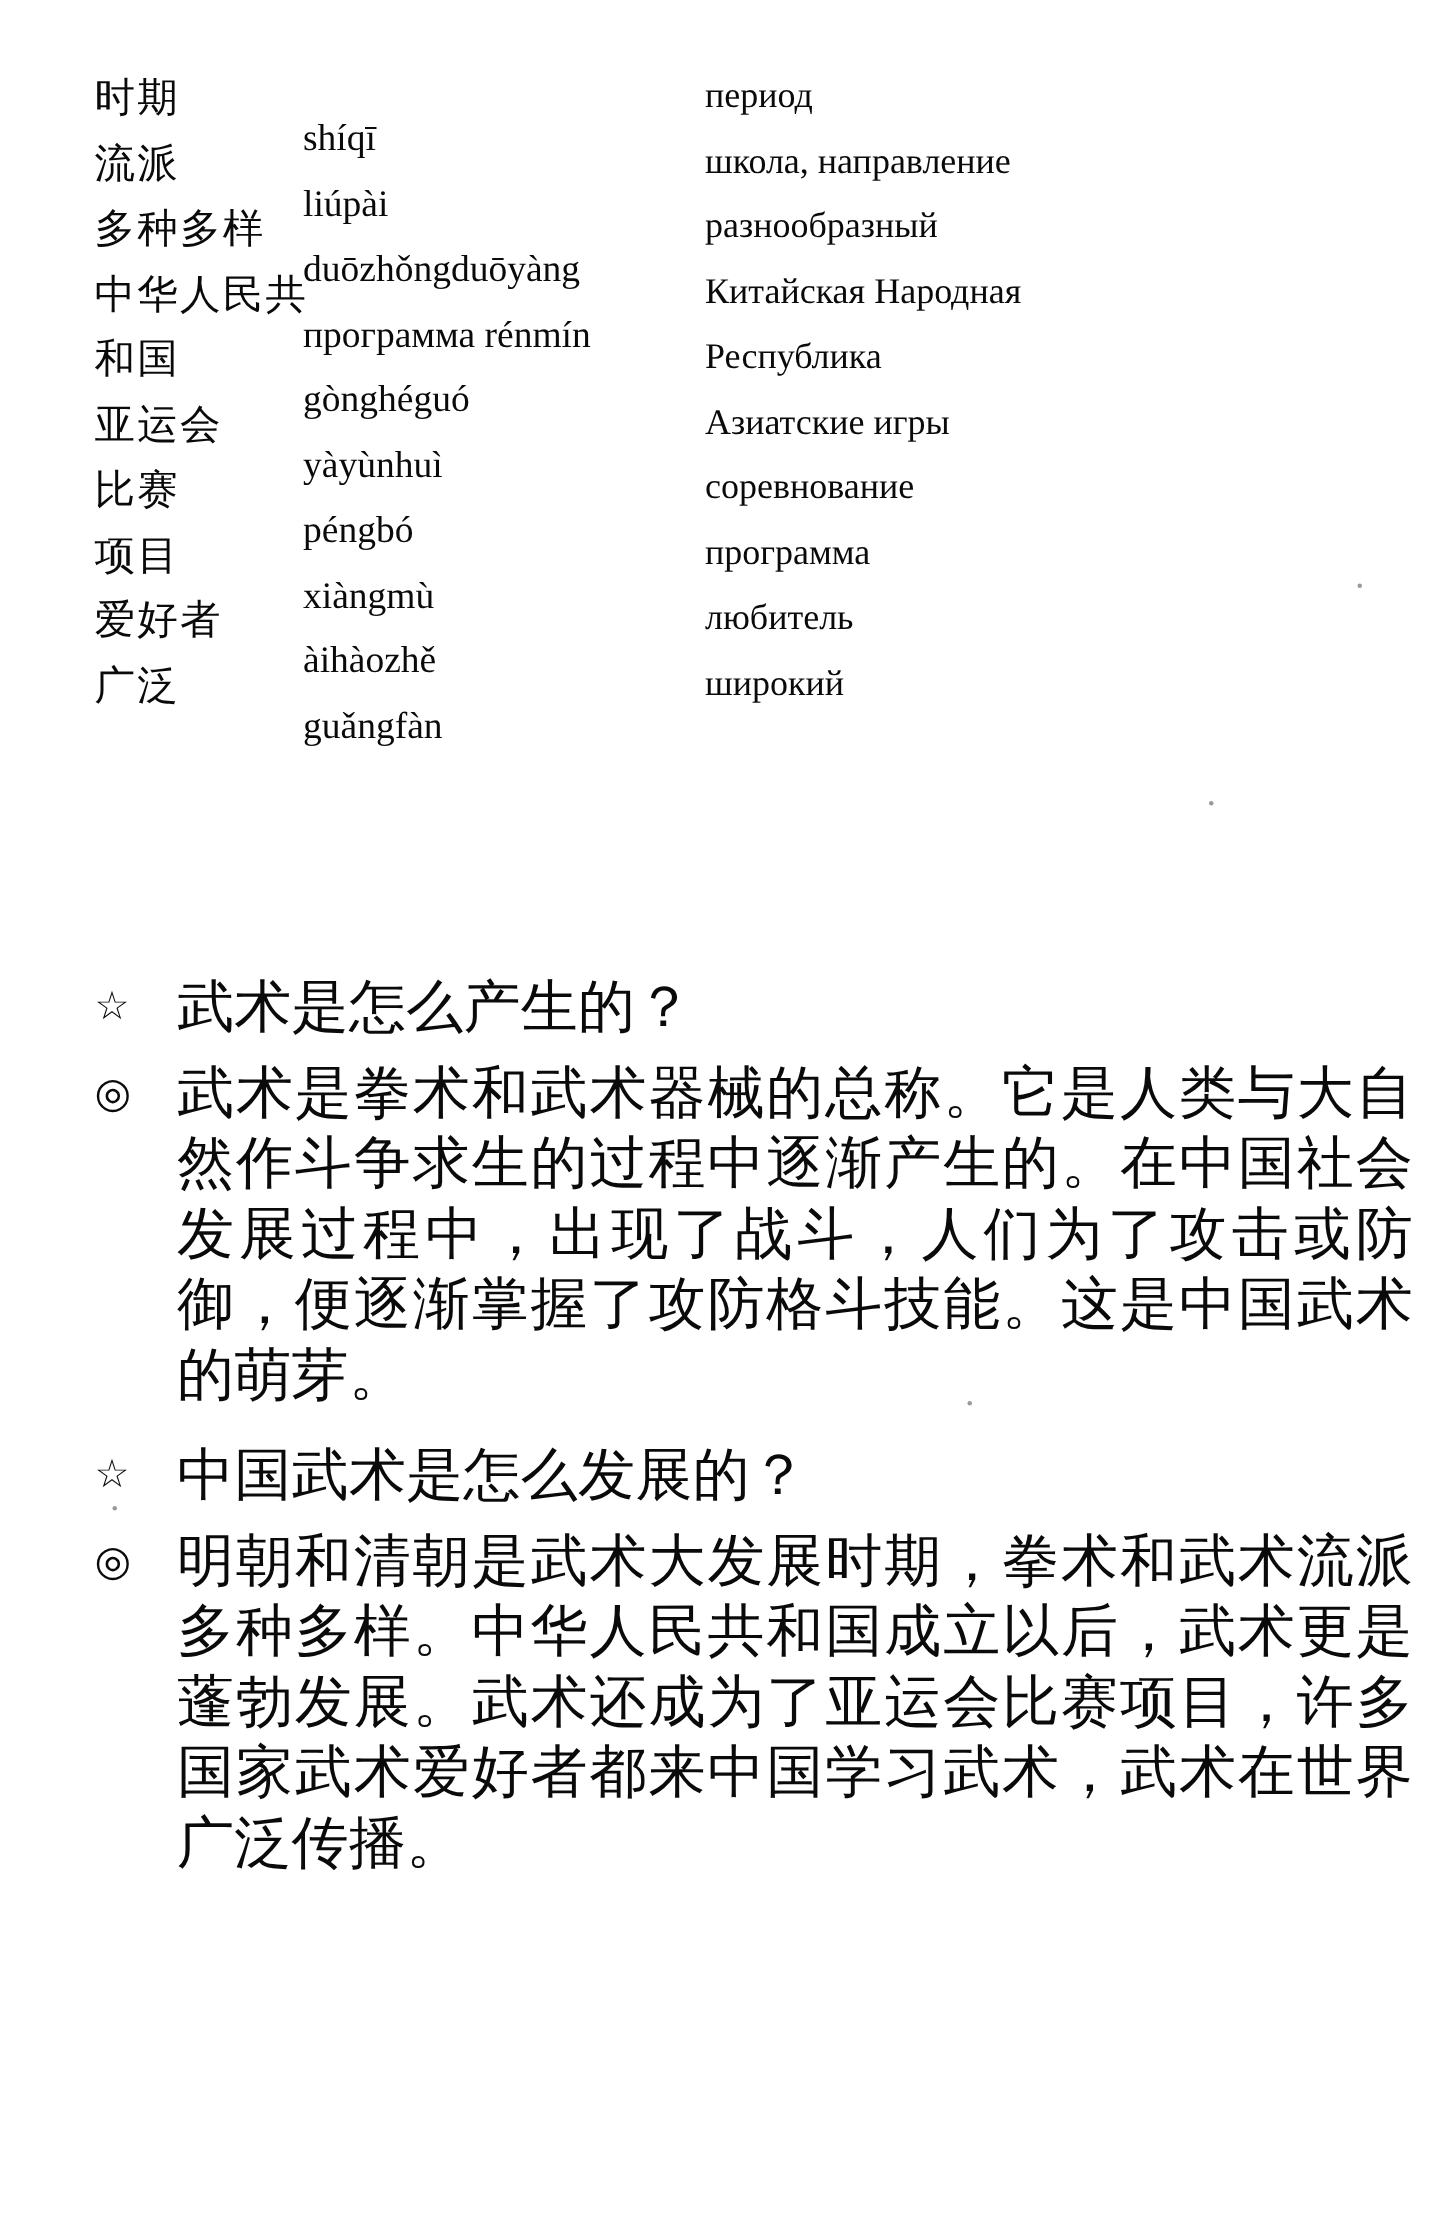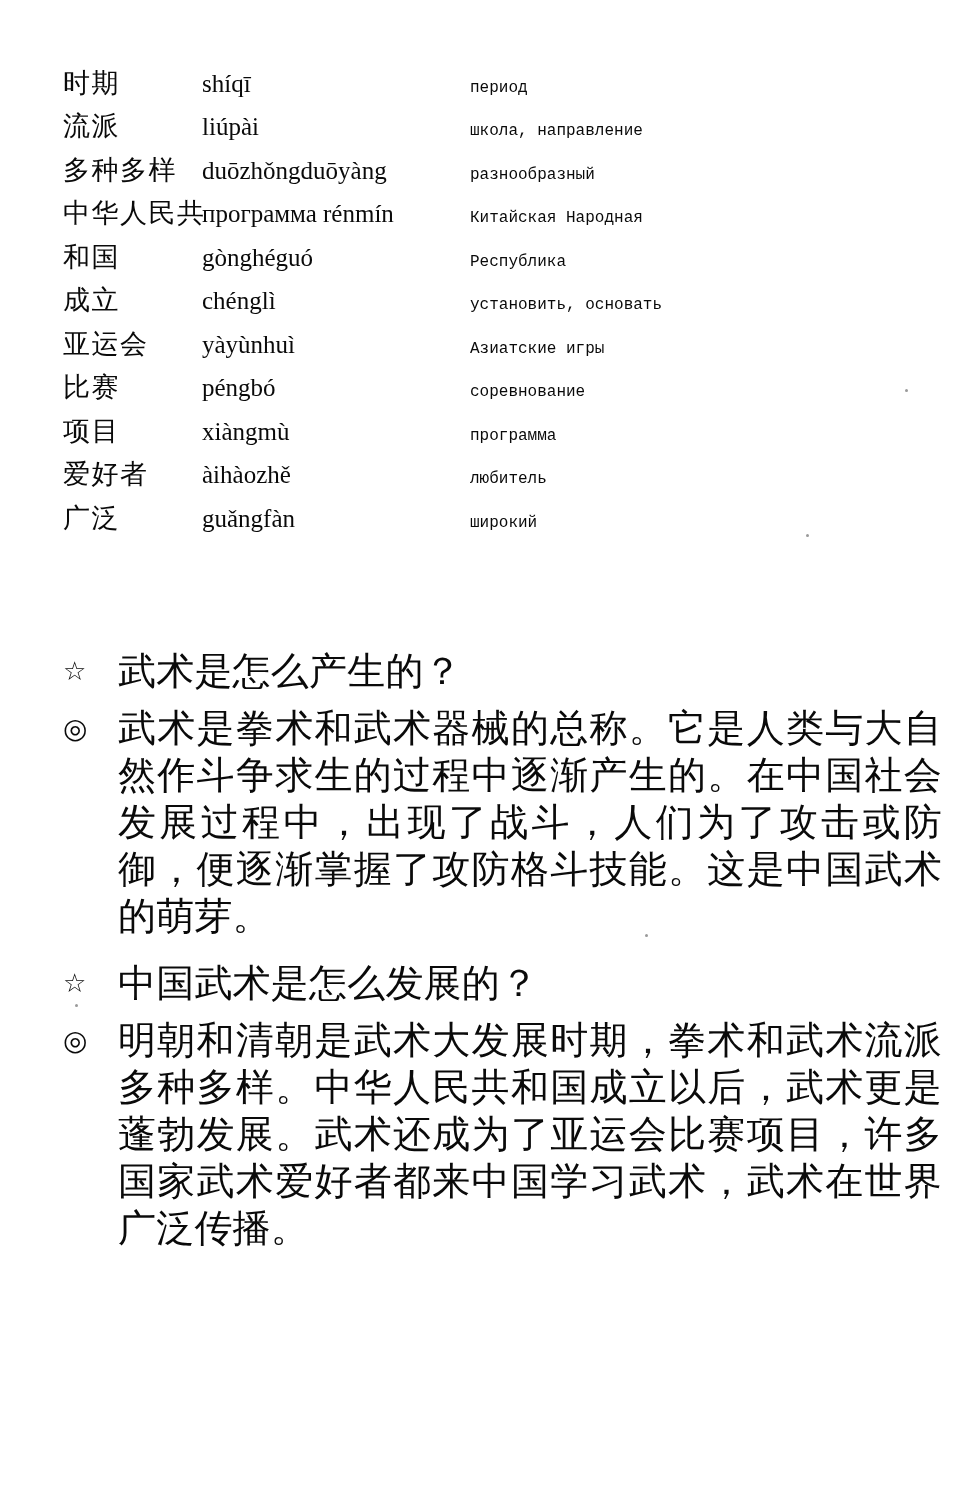--- a/index.html
+++ b/index.html
@@ -18,21 +18,21 @@
 
   
   #vocab-table {
     position: absolute;
     left: 0;
     top: 52px;
     width: 960px;
   }
   .vocab-row {
     display: flex;
-    align-items: flex-end;
+    align-items: flex-start;
     height: 43.5px;
   }
   .vocab-hanzi {
     width: 202px;
     padding-left: 63px;
     box-sizing: border-box;
     font-family: "DejaVu Sans", "Liberation Sans", sans-serif;
     font-size: 27px;
     line-height: 1;
     letter-spacing: 1.5px;
@@ -40,22 +40,22 @@
   }
   .vocab-pinyin {
     width: 268px;
     font-family: "Liberation Serif", "DejaVu Serif", serif;
     font-size: 25px;
     line-height: 1;
     white-space: nowrap;
     margin-top: 28px;
   }
   .vocab-russian {
-    font-family: Liberation Mono, monospace;
-    font-size: 16px;
+    font-family: Liberation Serif, serif;
+    font-size: 24px;
     line-height: 1;
     white-space: nowrap;
   }
 
   
   #qa-section {
     position: absolute;
     left: 0;
     top: 648px;
     width: 960px;
@@ -130,25 +130,20 @@
     <div class="vocab-pinyin">программа rénmín</div>
     <div class="vocab-russian">Китайская Народная</div>
   </div>
 
   <div class="vocab-row">
     <div class="vocab-hanzi">和国</div>
     <div class="vocab-pinyin">gònghéguó</div>
     <div class="vocab-russian">Республика</div>
   </div>
 
-  <div class="vocab-row">
-    <div class="vocab-hanzi">成立</div>
-    <div class="vocab-pinyin">chénglì</div>
-    <div class="vocab-russian">установить, основать</div>
-  </div>
 
 
   <div class="vocab-row">
     <div class="vocab-hanzi">亚运会</div>
     <div class="vocab-pinyin">yàyùnhuì</div>
     <div class="vocab-russian">Азиатские игры</div>
   </div>
 
   <div class="vocab-row">
     <div class="vocab-hanzi">比赛</div>

